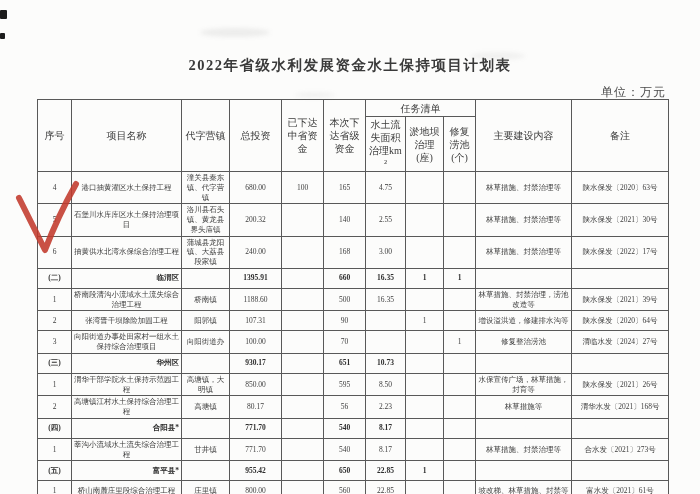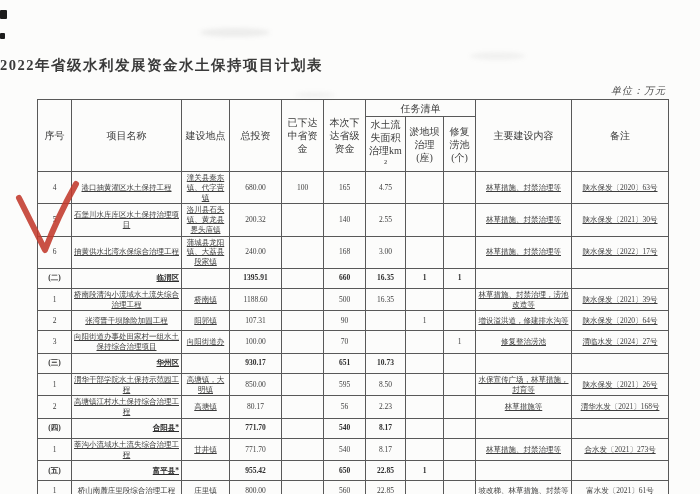--- a/index.html
+++ b/index.html
@@ -5,44 +5,44 @@
   html,body{margin:0;padding:0;}
   body{
     width:700px;height:494px;position:relative;overflow:hidden;
     background:#fcfcfb;
     font-family:"Liberation Serif","DejaVu Serif",serif;
     color:#3b3b3b;
     -webkit-font-smoothing:antialiased;
   }
   .page-title{
     position:absolute;left:0;top:56px;width:700px;
-    font-size:14.5px;font-weight:bold;color:#3a3a3a;
+    text-align:center;font-size:14.5px;font-weight:bold;color:#3a3a3a;
     letter-spacing:1.5px;
   }
   .unit-note{
     position:absolute;right:34px;top:84px;
-    font-size:10px;color:#4a4a4a;letter-spacing:1px;font-style:italic;
+    font-size:12px;color:#4a4a4a;letter-spacing:1px;
   }
   .plan-table{
     position:absolute;left:37px;top:99px;width:631px;
     border-collapse:collapse;table-layout:fixed;
     font-size:7.5px;line-height:1.3;color:#3d3d3d;
   }
   .plan-table th,.plan-table td{
     border:1px solid #595959;
     padding:1px 2px;
     vertical-align:middle;
     text-align:center;
     word-break:break-all;
     overflow:hidden;
   }
   .plan-table thead th{font-weight:normal;height:14px;font-size:10px;color:#3a3a3a;}
   .plan-table thead tr.sub-head th{height:40px;}
   .plan-table tbody td{height:17px;}
-  .col-name,.col-content,.col-remark,.col-location{text-align:left;text-decoration:underline;}
+  .col-name,.col-content,.col-remark,.col-location{text-align:left;}
   tr.group-row td{font-weight:bold;color:#2d2d2d;}
   tr.group-row .col-name{text-align:right;}
   
   .anno-svg{position:absolute;left:0;top:0;pointer-events:none;}
   
   .edge-mark{position:absolute;background:#1c1c1c;}
   .edge-mark.m1{left:0;top:10px;width:7px;height:9px;border-radius:1px;}
   .edge-mark.m2{left:0;top:33px;width:5px;height:6px;border-radius:1px;}
   .smudge{position:absolute;border-radius:50%;filter:blur(2px);}
   .smudge.s1{left:200px;top:28px;width:70px;height:9px;background:rgba(110,110,110,0.10);}
@@ -66,21 +66,21 @@
     <col style="width:40px">
       <col style="width:38px">
       <col style="width:32px">
     <col style="width:96px">
       <col style="width:97px">
   </colgroup>
   <thead>
     <tr>
       <th rowspan="2">序号</th>
       <th rowspan="2">项目名称</th>
-      <th rowspan="2">建设地点</th>
+      <th rowspan="2">代字营镇</th>
       <th rowspan="2">总投资</th>
       <th rowspan="2">已下达中省资金</th>
       <th rowspan="2">本次下达省级资金</th>
       <th colspan="3">任务清单</th>
       <th rowspan="2">主要建设内容</th>
       <th rowspan="2">备注</th>
     </tr>
     <tr class="sub-head">
       <th>水土流失面积治理km²</th>
       <th>淤地坝治理(座)</th>

